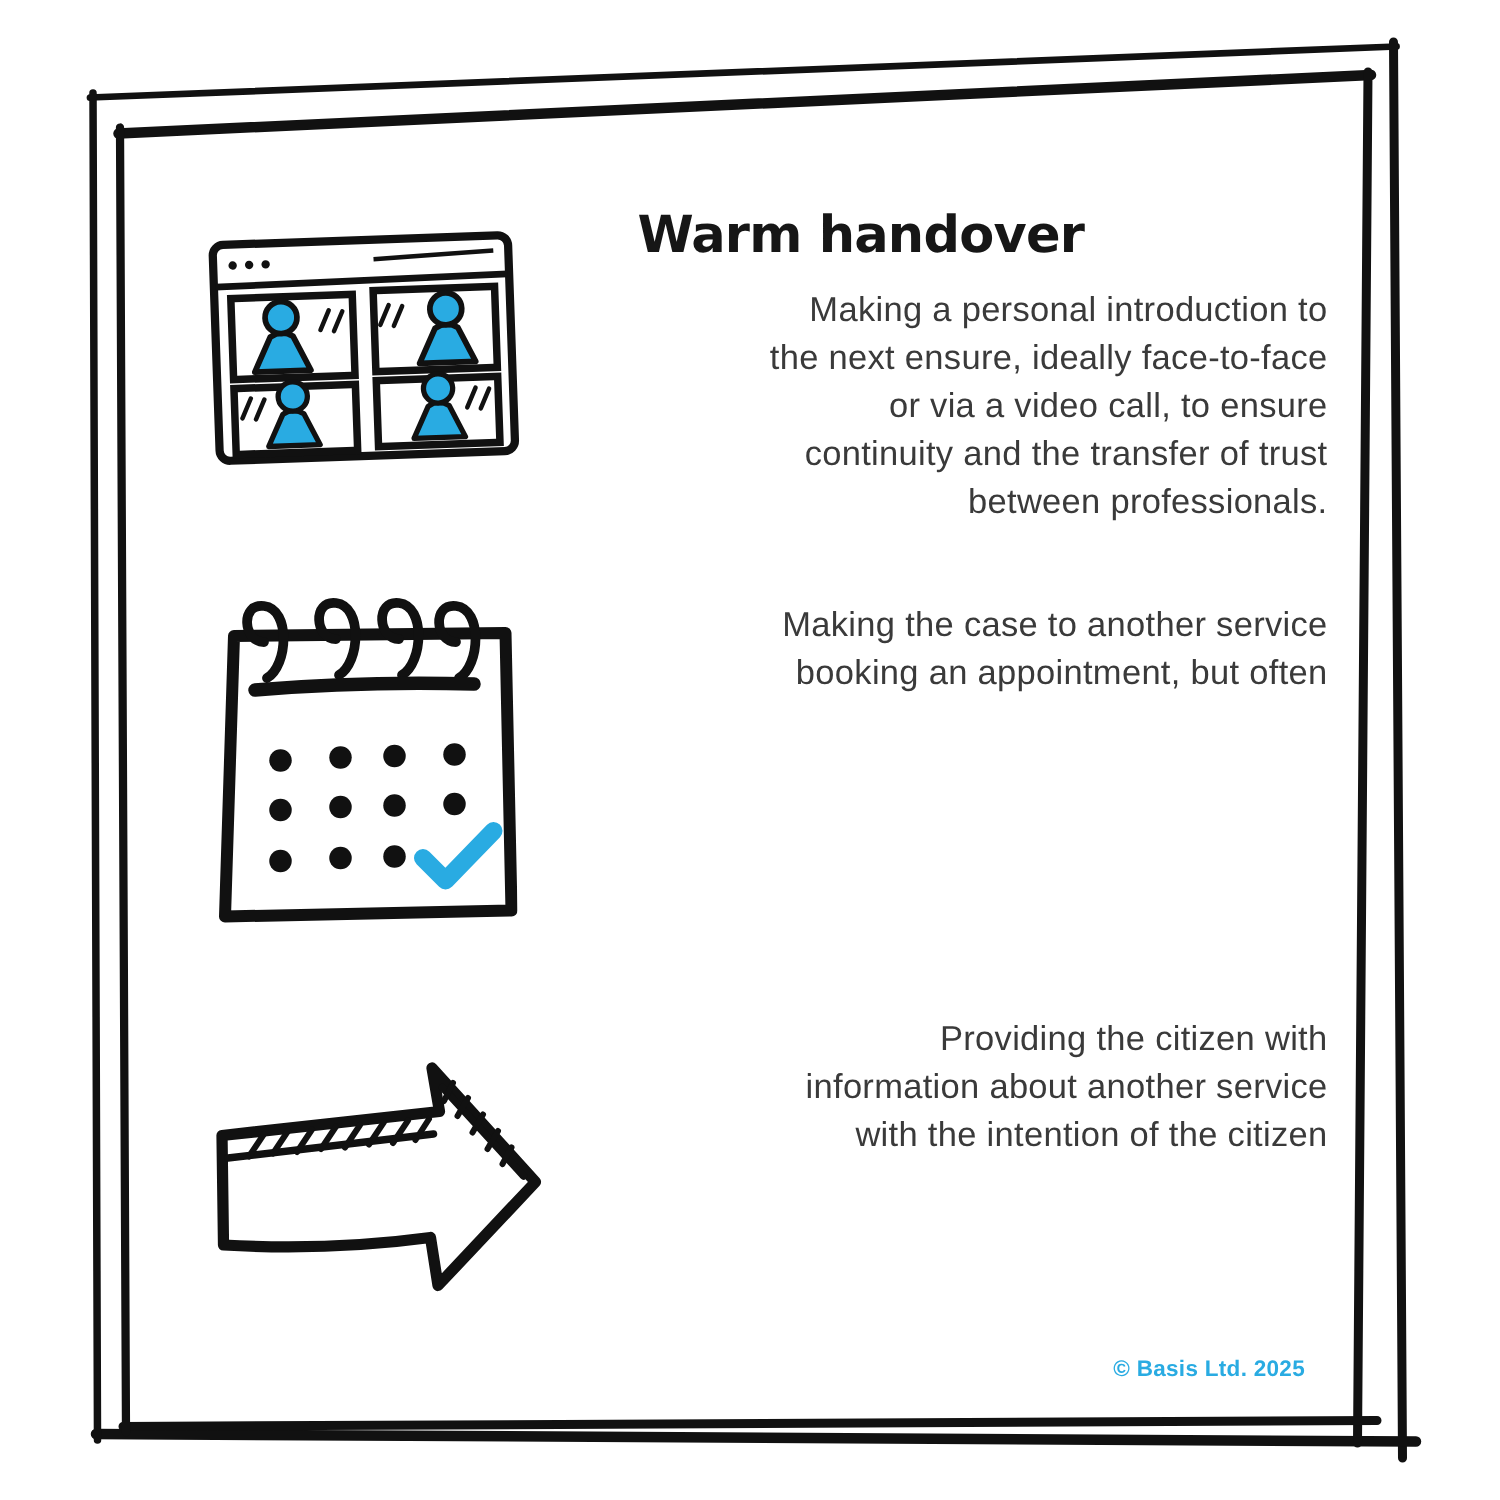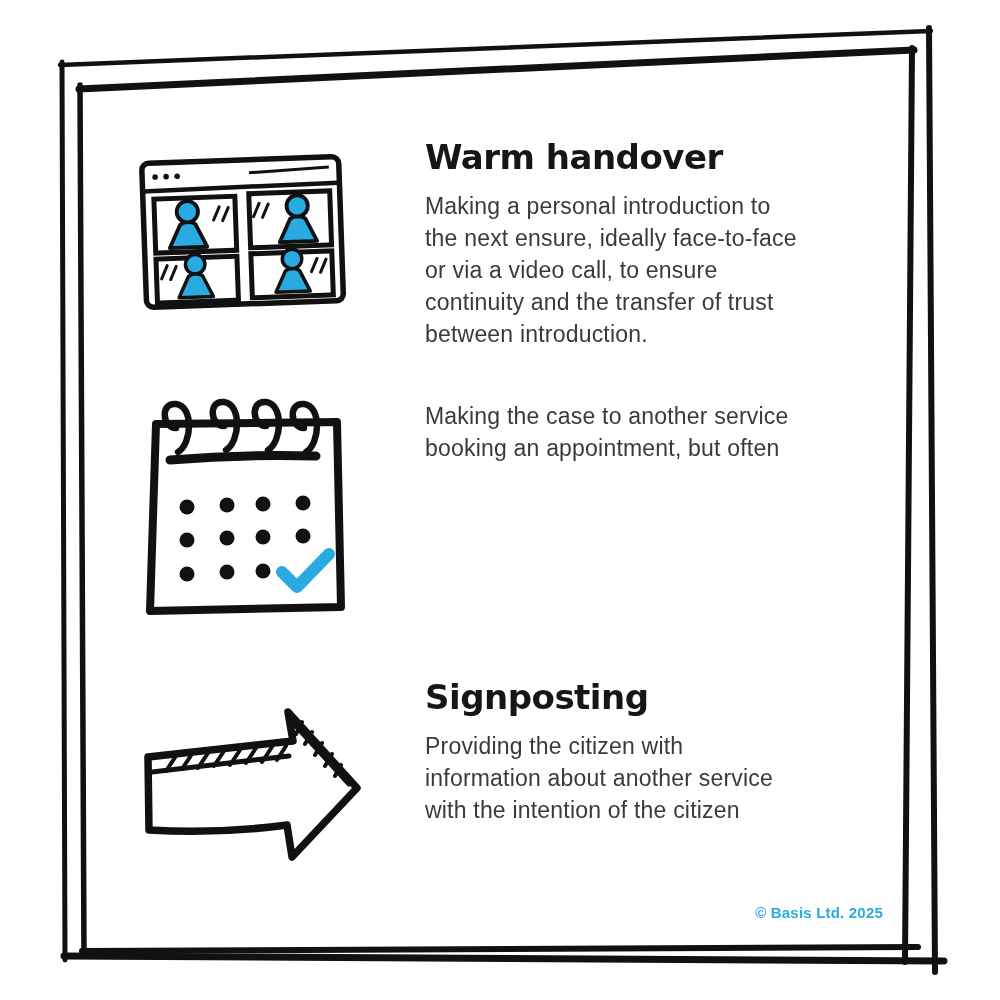--- a/index.html
+++ b/index.html
@@ -21,24 +21,25 @@
     letter-spacing:-0.5px;
     color:#161616;
     font-family:"DejaVu Sans","Liberation Sans",sans-serif;
   }
   .body-line{
     font-size:23px;
     line-height:32px;
     color:#3a3a3a;
     white-space:nowrap;
     letter-spacing:0.2px;
+    text-align:right;
   }
   .copyright{
     position:absolute;
-    right:117px;
+    right:130px;
     top:904px;
     font-size:15px;
     font-weight:700;
     color:#29ABE2;
     letter-spacing:0.2px;
   }
 </style>
 </head>
 <body>
 
@@ -92,21 +93,21 @@
     </svg>
   </div>
 
   <div class="section-text" style="top:136px;">
     <h2>Warm handover</h2>
     <div>
       <div class="body-line">Making a personal introduction to</div>
       <div class="body-line">the next ensure, ideally face-to-face</div>
       <div class="body-line">or via a video call, to ensure</div>
       <div class="body-line">continuity and the transfer of trust</div>
-      <div class="body-line">between introduction.</div>
+      <div class="body-line">between professionals.</div>
     </div>
   </div>
 
   <div class="icon" style="left:140px;top:392px;">
     <svg width="205" height="230" viewBox="0 0 205 230" fill="none" stroke-linecap="round" stroke-linejoin="round">
       <path d="M 16 32 L 197 30 L 201 215 L 10 219 Z" fill="#ffffff" stroke="#111111" stroke-width="8"></path>
 
       <path d="M 38 60 C 52 52 54 14 36 12 C 20 10 22 36 36 36" stroke="#111111" stroke-width="6.5"></path>
       <path d="M 86 58 C 100 50 102 12 84 10 C 68 8 70 34 84 34" stroke="#111111" stroke-width="6.5"></path>
       <path d="M 128 58 C 142 50 144 12 126 10 C 110 8 112 34 126 34" stroke="#111111" stroke-width="6.5"></path>
@@ -142,21 +143,20 @@
 
       <path d="M 22 77 L 159 61" stroke="#111111" stroke-width="5"></path>
       <path d="M 36 76 L 46 61 M 52 74 L 62 59 M 68 73 L 78 58 M 84 71 L 94 56 M 100 70 L 110 55 M 116 68 L 126 53 M 132 67 L 142 52 M 147 65 L 156 51" stroke="#111111" stroke-width="4"></path>
 
       <path d="M 165 30 L 219 89" stroke="#111111" stroke-width="5"></path>
       <path d="M 172 27 L 166 39 M 182 37 L 175 49 M 192 48 L 185 60 M 202 59 L 195 71 M 211 70 L 205 81" stroke="#111111" stroke-width="4"></path>
     </svg>
   </div>
 
   <div class="section-text" style="top:676px;">
-    <h2>Signposting</h2>
     <div>
       <div class="body-line">Providing the citizen with</div>
       <div class="body-line">information about another service</div>
       <div class="body-line">with the intention of the citizen</div>
     </div>
   </div>
 
   <div class="copyright">© Basis Ltd. 2025</div>
 
 </div>

